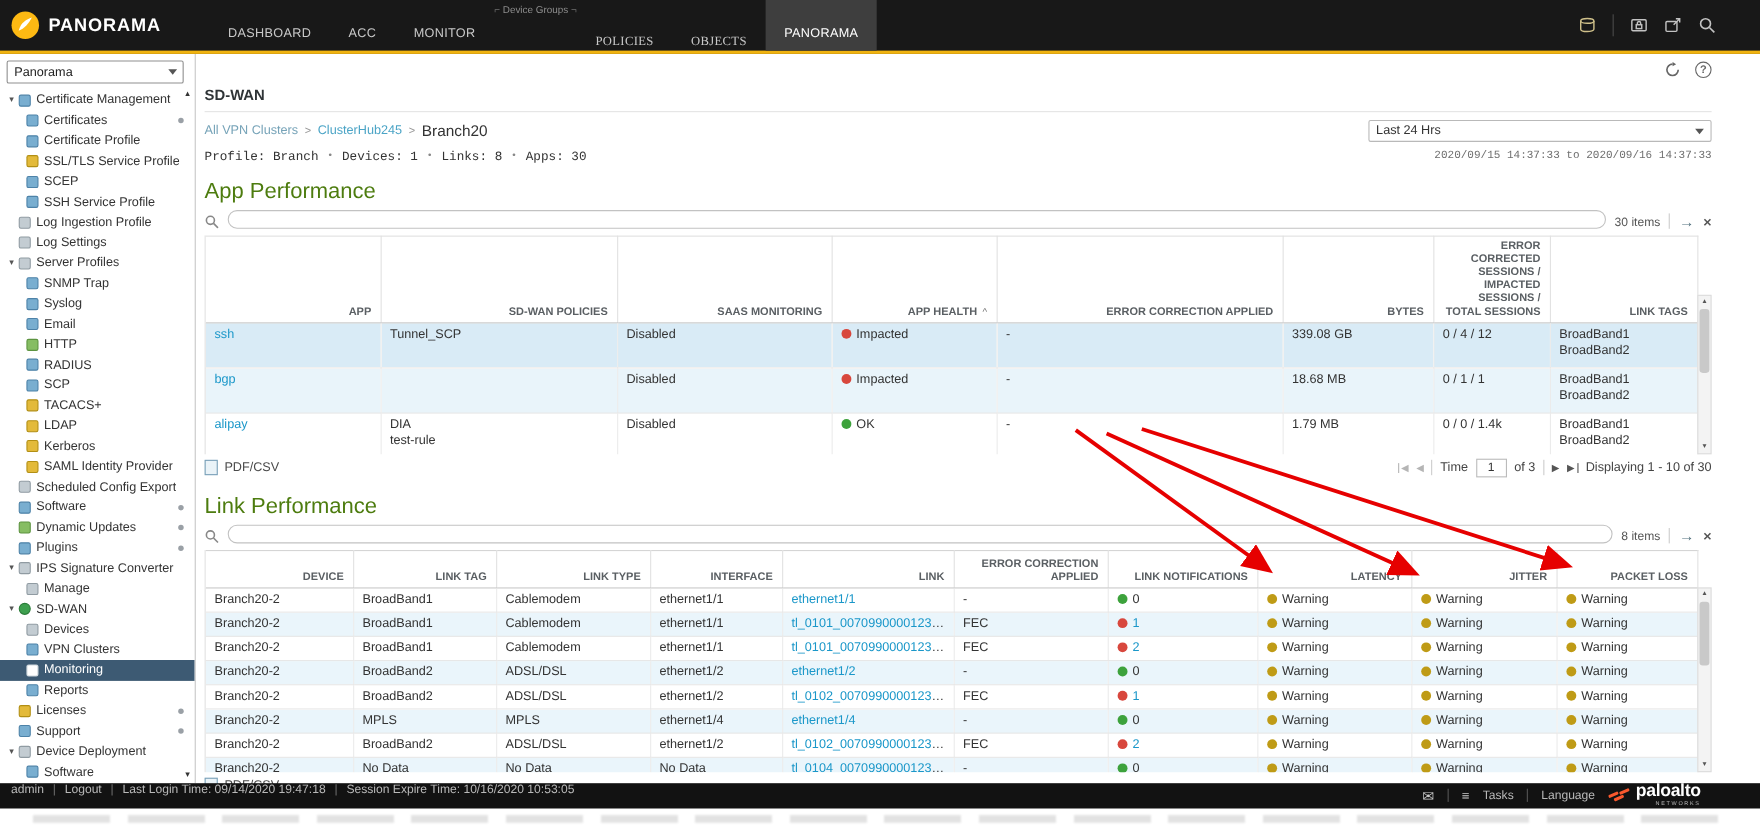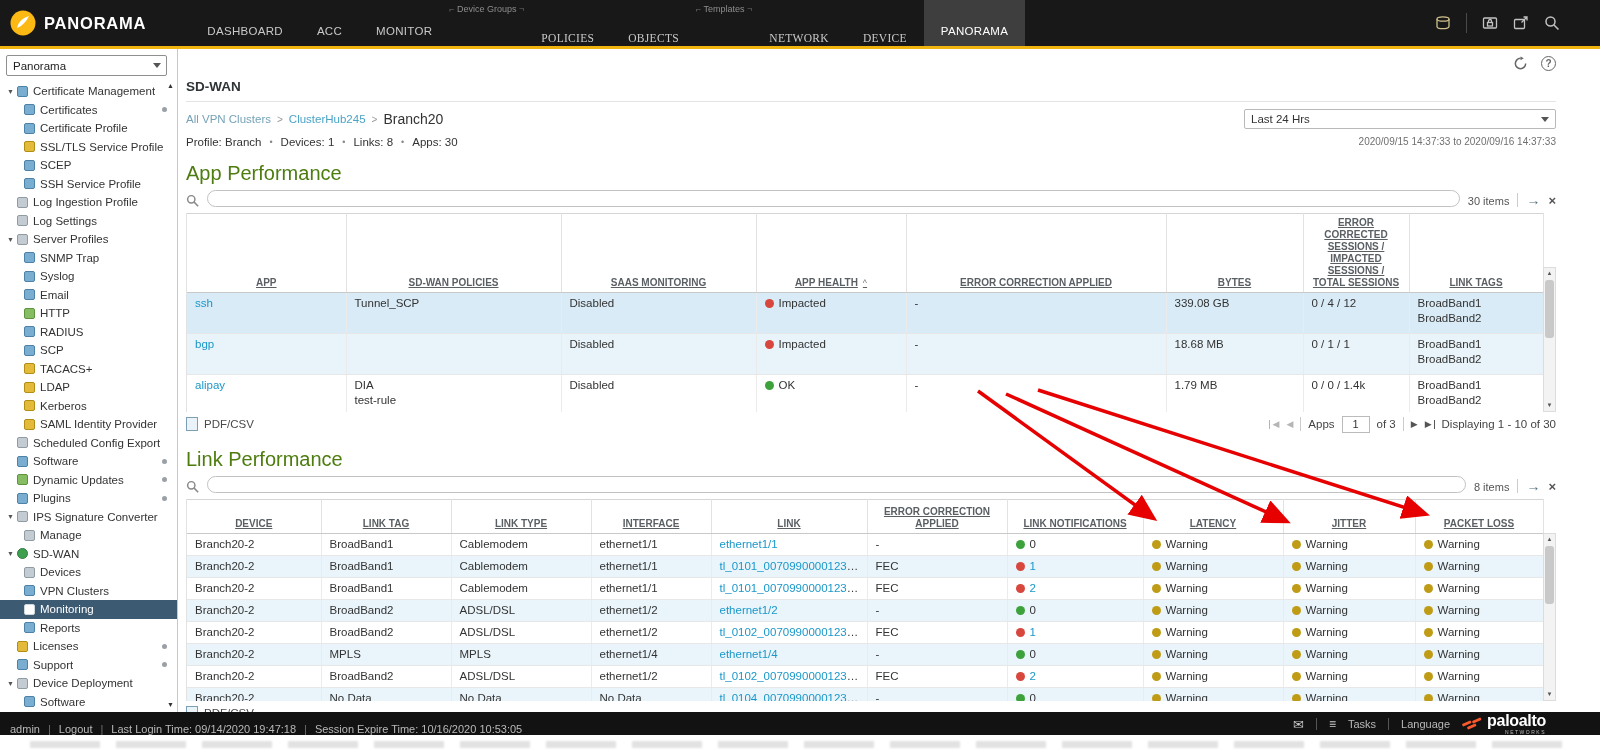--- a/index.html
+++ b/index.html
@@ -55,40 +55,40 @@
              display:flex;align-items:center;justify-content:center;font-weight:bold;cursor:pointer;box-sizing:border-box;}
   .page-title{margin:30px 0 0;font-size:13.5px;font-weight:bold;color:#2f3437;}
   .crumb-row{margin-top:7px;border-top:1px solid #e4e4e4;padding-top:7px;display:flex;align-items:center;}
   .crumb-link{color:#4ba4c6;font-size:11.5px;cursor:pointer;}
   .crumb-link.first{color:#76a3b8;}
   .crumb-sep{color:#999;margin:0 6px;font-size:10px;}
   .crumb-current{color:#333;font-size:14px;}
   .time-select{margin-left:auto;width:312px;height:20px;border:1px solid #b9b9b9;border-radius:2px;
                background:#fff;display:flex;align-items:center;justify-content:space-between;
                padding:0 6px;font-size:11.5px;color:#333;box-sizing:border-box;cursor:pointer;}
-  .meta-row{margin-top:7px;display:flex;font-size:11.5px;color:#333;}
+  .meta-row{margin-top:7px;display:flex;align-items:center;font-size:11.5px;color:#333;font-family:Liberation Mono, monospace;}
   .meta-item+.meta-item::before{content:"•";color:#888;margin:0 8px;font-size:9px;vertical-align:1px;}
   .date-range{margin-left:auto;color:#6f6f6f;font-size:10px;}
   .section-title{margin-top:14px;font-size:20px;color:#4d7c0f;font-weight:normal;}
   .search-row{margin-top:5px;display:flex;align-items:flex-end;gap:8px;}
   .search-input{flex:1;height:15px;border:1px solid #c2c2c2;border-radius:9px;outline:none;
                 padding:0 8px;font-size:11px;color:#333;background:#fff;}
   .items-count{font-size:11px;color:#555;white-space:nowrap;}
   .vdiv{width:1px;height:14px;background:#ccc;}
   .apply-icon{font-size:14px;color:#51707d;font-weight:bold;cursor:pointer;line-height:1;}
   .clear-icon{font-size:13px;color:#555;font-weight:bold;cursor:pointer;line-height:1;}
   
   .tbl-wrap{position:relative;margin-top:6px;width:1370px;}
   .tbl-viewport{overflow:hidden;border-left:1px solid #e2e2e2;}
   .tbl-viewport.app{height:199px;}
   .tbl-viewport.lnk{height:202px;}
   table.grid{border-collapse:collapse;table-layout:fixed;width:1356px;}
-  .grid th{vertical-align:bottom;text-align:center;font-size:10px;color:#5a5f63;padding:3px 8px;
+  .grid th{vertical-align:bottom;text-align:right;font-size:10px;color:#5a5f63;padding:3px 8px;
            border-right:1px solid #e2e2e2;border-top:1px solid #d5d5d5;border-bottom:1px solid #c9c9c9;
-           font-weight:bold;background:#fff;line-height:12px;text-decoration:underline;}
+           font-weight:bold;background:#fff;line-height:12px;}
   .grid td{vertical-align:top;font-size:11.5px;color:#333;padding:3px 8px;border-right:1px solid #ebebeb;
            border-bottom:1px solid #e7e7e7;line-height:15px;overflow:hidden;white-space:nowrap;
            text-overflow:ellipsis;}
   .atable thead tr{height:54px;}
   .atable tbody tr.h2{height:41px;}
   .ltable thead tr{height:34px;}
   .ltable tbody tr{height:21px;}
   .atable tbody tr.r0{background:#d9ebf6;}
   .atable tbody tr.r1{background:#e9f4fa;}
   .ltable tbody tr:nth-child(even){background:#eaf5fb;}
@@ -109,21 +109,21 @@
   .doc-icon{width:10px;height:12px;border:1px solid #7aa0b8;background:#eaf3f8;display:inline-block;}
   .pager{margin-left:auto;display:flex;align-items:center;gap:7px;font-size:11.5px;color:#444;}
   .pg{font-size:9px;cursor:pointer;line-height:1;}
   .pg.dis{color:#b5b5b5;}
   .pg.en{color:#555;}
   .pg.bar-l{border-left:1px solid #b5b5b5;padding-left:2px;}
   .pg.bar-r{border-right:1px solid #555;padding-right:2px;}
   .page-input{width:26px;height:15px;border:1px solid #bbb;text-align:center;font-size:11px;color:#333;padding:0;}
   
   .footer{position:absolute;left:0;right:0;top:712px;height:23px;background:#121212;display:flex;
-          align-items:flex-end;color:#b9b9b9;font-size:11px;padding:0 10px;box-sizing:border-box;z-index:5;}
+          align-items:flex-start;color:#b9b9b9;font-size:11px;padding:0 10px;box-sizing:border-box;z-index:5;}
   .f-item{white-space:nowrap;}
   .f-item+.f-item::before{content:"|";color:#6f6f6f;margin:0 8px;}
   .f-right{margin-left:auto;display:flex;align-items:center;gap:12px;padding-right:44px;}
   .f-ico{color:#c9c9c9;font-size:13px;line-height:1;cursor:pointer;}
   .f-div{width:1px;height:12px;background:#555;}
   .pa-logo{display:flex;align-items:center;gap:5px;cursor:pointer;}
   .pa-col{display:flex;flex-direction:column;align-items:flex-end;line-height:1;}
   .pa-text{color:#fff;font-weight:bold;font-size:16px;letter-spacing:-.3px;}
   .pa-sub{color:#bdbdbd;font-size:5px;letter-spacing:1.5px;margin-top:1px;}
   .artifact{position:absolute;top:741px;left:30px;right:30px;height:7px;opacity:.45;filter:blur(1px);
@@ -146,27 +146,20 @@
     </div>
     <nav class="menu">
       <div class="nav-item">DASHBOARD</div>
       <div class="nav-item">ACC</div>
       <div class="nav-item">MONITOR</div>
       <div class="nav-group">
         <div class="nav-group-label">Device Groups</div>
         <div class="nav-group-items">
           <div class="nav-item">POLICIES</div>
           <div class="nav-item">OBJECTS</div>
-        </div>
-      </div>
-      <div class="nav-group">
-        <div class="nav-group-label">Templates</div>
-        <div class="nav-group-items">
-          <div class="nav-item">NETWORK</div>
-          <div class="nav-item">DEVICE</div>
         </div>
       </div>
       <div class="nav-item active">PANORAMA</div>
     </nav>
     <div class="nav-right">
       <svg width="16" height="16" viewBox="0 0 16 16" fill="none" stroke="#cfc08a" stroke-width="1.3">
           <ellipse cx="8" cy="4" rx="6" ry="2.2"></ellipse>
           <path d="M2 4 V11.5 a6 2.2 0 0 0 12 0 V4"></path>
         </svg>
       <div class="nav-divider"></div>
@@ -480,21 +473,21 @@
       </div>
     </div>
 
     <div class="pdfbar">
       <span class="doc-icon"></span>
       <span>PDF/CSV</span>
       <div class="pager">
         <span class="pg dis bar-l">◀</span>
         <span class="pg dis">◀</span>
         <div class="vdiv"></div>
-        <span>Apps</span>
+        <span>Time</span>
         <input class="page-input" value="1" style="">
         <span>of 3</span>
         <div class="vdiv"></div>
         <span class="pg en">▶</span>
         <span class="pg en bar-r">▶</span>
         <span>Displaying 1 - 10 of 30</span>
       </div>
     </div>
 
     <div class="section-title">Link Performance</div>

